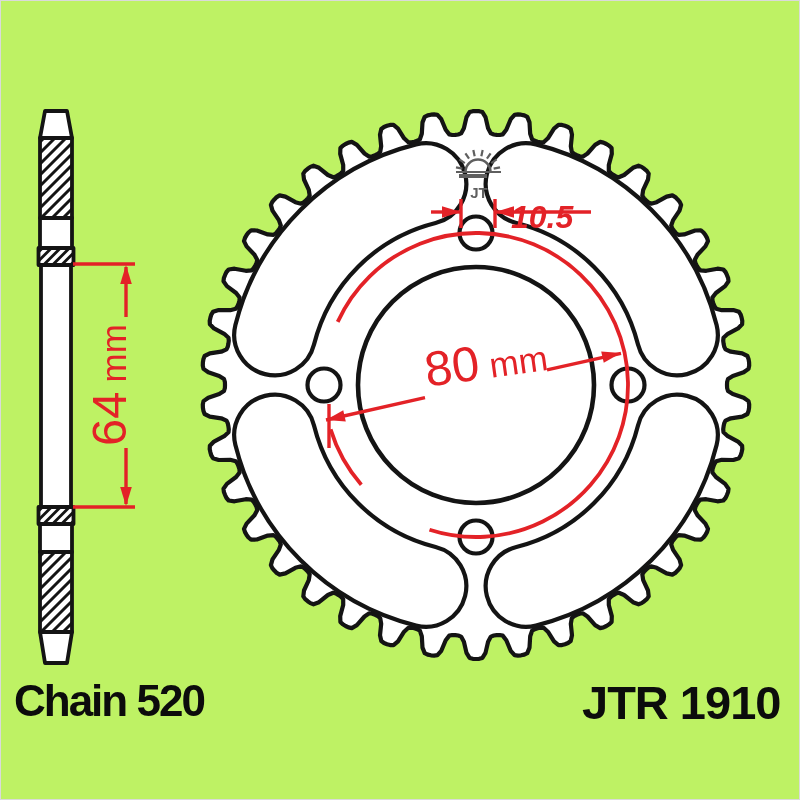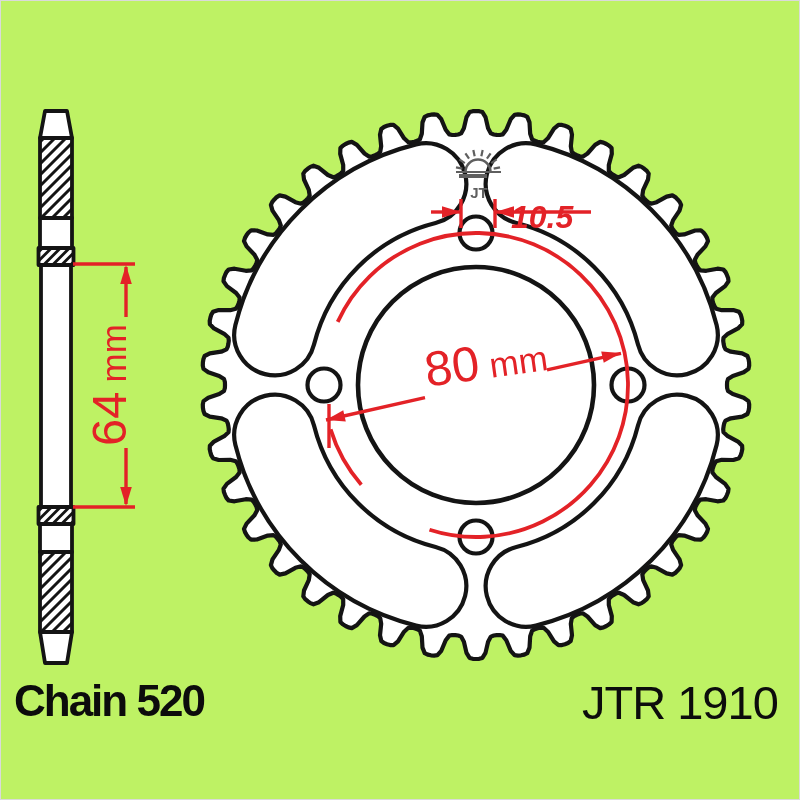--- a/index.html
+++ b/index.html
@@ -8,21 +8,21 @@
   .stage svg{position:absolute;left:0;top:0;}
   .label{position:absolute;white-space:nowrap;}
   .dim-hole{left:510px;top:169px;font-style:italic;font-weight:700;font-size:32px;margin-top:29px;}
   .dim-bcd{left:424px;top:341px;display:flex;align-items:baseline;gap:10px;
            transform:rotate(-8deg);transform-origin:left center;}
   .dim-span{left:108px;top:384px;display:flex;align-items:baseline;gap:9px;
             transform:translate(-50%,-50%) rotate(-90deg);}
   .dim-big{font-size:49px;font-weight:400;}
   .dim-small{font-size:35px;font-weight:400;}
   .chain-label{left:13px;top:675px;font-weight:700;font-size:44px;letter-spacing:-2px;color:#0c0c0c;}
-  .part-label{left:581px;top:674px;font-weight:400;font-size:47px;letter-spacing:-1px;color:#0c0c0c;}
+  .part-label{left:581px;top:674px;font-weight:700;font-size:47px;letter-spacing:-1px;color:#0c0c0c;}
 </style>
 </head>
 <body>
 
 <div class="stage">
 
   <svg id="drawing" width="798" height="798" viewBox="0 0 798 798">
     <g id="g-side">
         <path d="M44,110 L66,110 L71,137 L39,137 Z" fill="#fff" stroke="#141414" stroke-width="3.8" stroke-linejoin="round"></path>
         <rect x="39" y="137" width="32" height="80" fill="#fff" stroke="#141414" stroke-width="3.8" stroke-linejoin="round"></rect>

